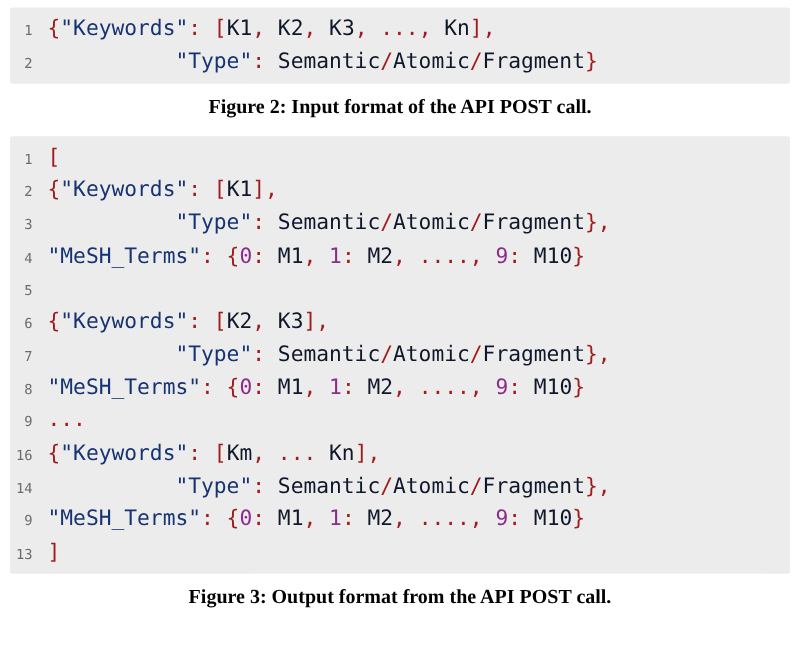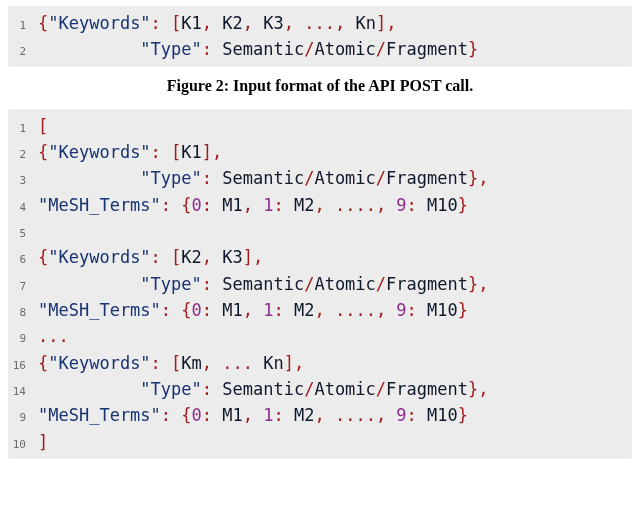--- a/index.html
+++ b/index.html
@@ -106,17 +106,18 @@
       </div>
       <div class="codeline">
         <span class="lineno">14</span>
         <span class="codetext"><span class="t-plain">          </span><span class="t-key">"Type"</span><span class="t-punc">: </span><span class="t-plain">Semantic</span><span class="t-punc">/</span><span class="t-plain">Atomic</span><span class="t-punc">/</span><span class="t-plain">Fragment</span><span class="t-punc">},</span></span>
       </div>
       <div class="codeline">
         <span class="lineno">9</span>
         <span class="codetext"><span class="t-key">"MeSH_Terms"</span><span class="t-punc">: {</span><span class="t-num">0</span><span class="t-punc">: </span><span class="t-plain">M1</span><span class="t-punc">, </span><span class="t-num">1</span><span class="t-punc">: </span><span class="t-plain">M2</span><span class="t-punc">, ...., </span><span class="t-num">9</span><span class="t-punc">: </span><span class="t-plain">M10</span><span class="t-punc">}</span></span>
       </div>
       <div class="codeline">
-        <span class="lineno">10</span>
+        <span class="lineno">13</span>
         <span class="codetext"><span class="t-punc">]</span></span>
       </div>
     </div>
+  <div class="caption caption-cut">Figure 3: Output format from the API POST call.</div>
 </div>
 
 </body></html>

